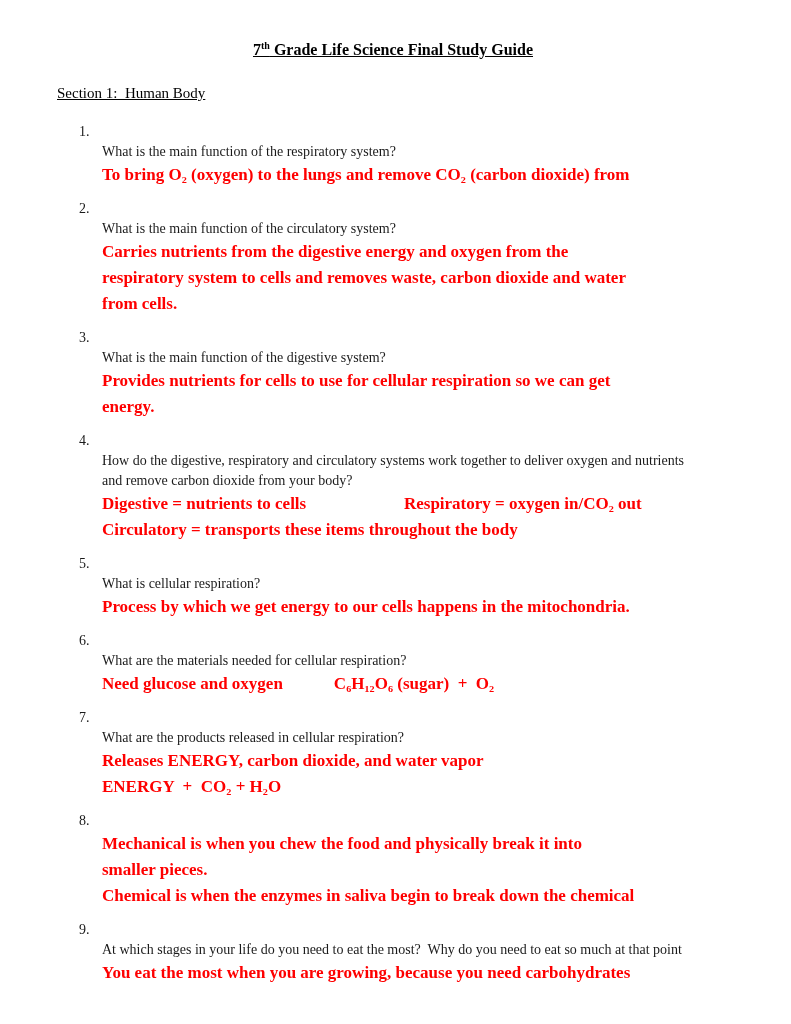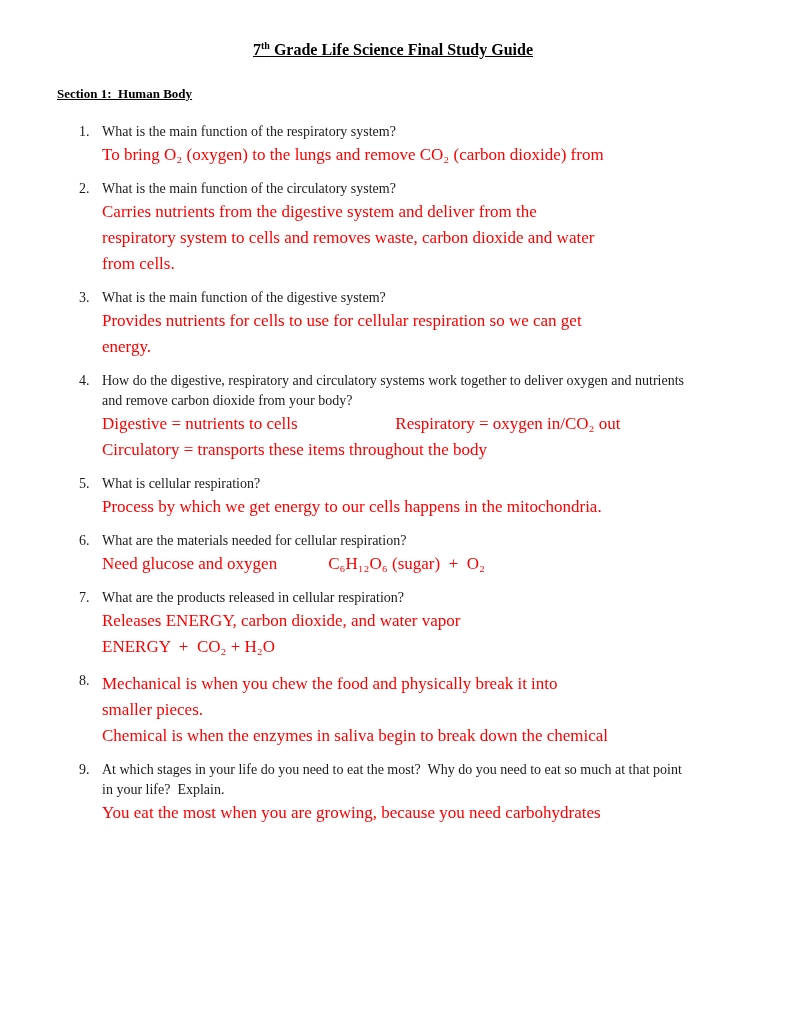--- a/index.html
+++ b/index.html
@@ -27,23 +27,23 @@
     text-align: center;
     text-decoration: underline;
     white-space: pre-wrap;
   }
   .doc-title sup {
     font-size: 10px;
     line-height: 0;
   }
   .section-heading {
     margin: 25px 0 0 0;
-    font-size: 13px;
+    font-size: 15px;
     line-height: 19px;
-    font-weight: bold;
+    font-weight: normal;
     text-decoration: underline;
     white-space: pre-wrap;
   }
   .q-list {
     margin-top: 19px;
   }
   .item {
     display: flex;
     margin-bottom: 11px;
   }
@@ -51,31 +51,32 @@
     flex: 0 0 45px;
     box-sizing: border-box;
     padding-left: 22px;
     font-size: 14px;
     line-height: 20px;
     color: #1a1a1a;
   }
   .content {
     flex: 1 1 auto;
     min-width: 0;
+    margin-top: 20px;
   }
   .q-line {
     font-size: 14px;
     line-height: 20px;
     color: #1a1a1a;
     white-space: pre-wrap;
   }
   .a-line {
     font-size: 17px;
     line-height: 26px;
-    font-weight: normal;
+    font-weight: bold;
     color: #fe0000;
     white-space: pre-wrap;
   }
 </style>
 </head>
 <body>
 
 <div class="page">
 
   <h1 class="doc-title"><span>7</span><sup>th</sup><span> Grade Life Science Final Study Guide</span></h1>
@@ -89,21 +90,21 @@
       <div class="content">
         <div class="q-line">What is the main function of the respiratory system?</div>
         <div class="a-line">To bring O₂ (oxygen) to the lungs and remove CO₂ (carbon dioxide) from</div>
       </div>
     </div>
 
     <div class="item">
       <div class="num">2.</div>
       <div class="content">
         <div class="q-line">What is the main function of the circulatory system?</div>
-        <div class="a-line">Carries nutrients from the digestive system and deliver from the</div>
+        <div class="a-line">Carries nutrients from the digestive energy and oxygen from the</div>
         <div class="a-line">respiratory system to cells and removes waste, carbon dioxide and water</div>
         <div class="a-line">from cells.</div>
       </div>
     </div>
 
     <div class="item">
       <div class="num">3.</div>
       <div class="content">
         <div class="q-line">What is the main function of the digestive system?</div>
         <div class="a-line">Provides nutrients for cells to use for cellular respiration so we can get</div>
@@ -152,19 +153,18 @@
         <div class="a-line">Mechanical is when you chew the food and physically break it into</div>
         <div class="a-line">smaller pieces.</div>
         <div class="a-line">Chemical is when the enzymes in saliva begin to break down the chemical</div>
       </div>
     </div>
 
     <div class="item">
       <div class="num">9.</div>
       <div class="content">
         <div class="q-line">At which stages in your life do you need to eat the most?  Why do you need to eat so much at that point</div>
-        <div class="q-line">in your life?  Explain.</div>
         <div class="a-line">You eat the most when you are growing, because you need carbohydrates</div>
       </div>
     </div>
 
   </div>
 </div>
 
 </body></html>

